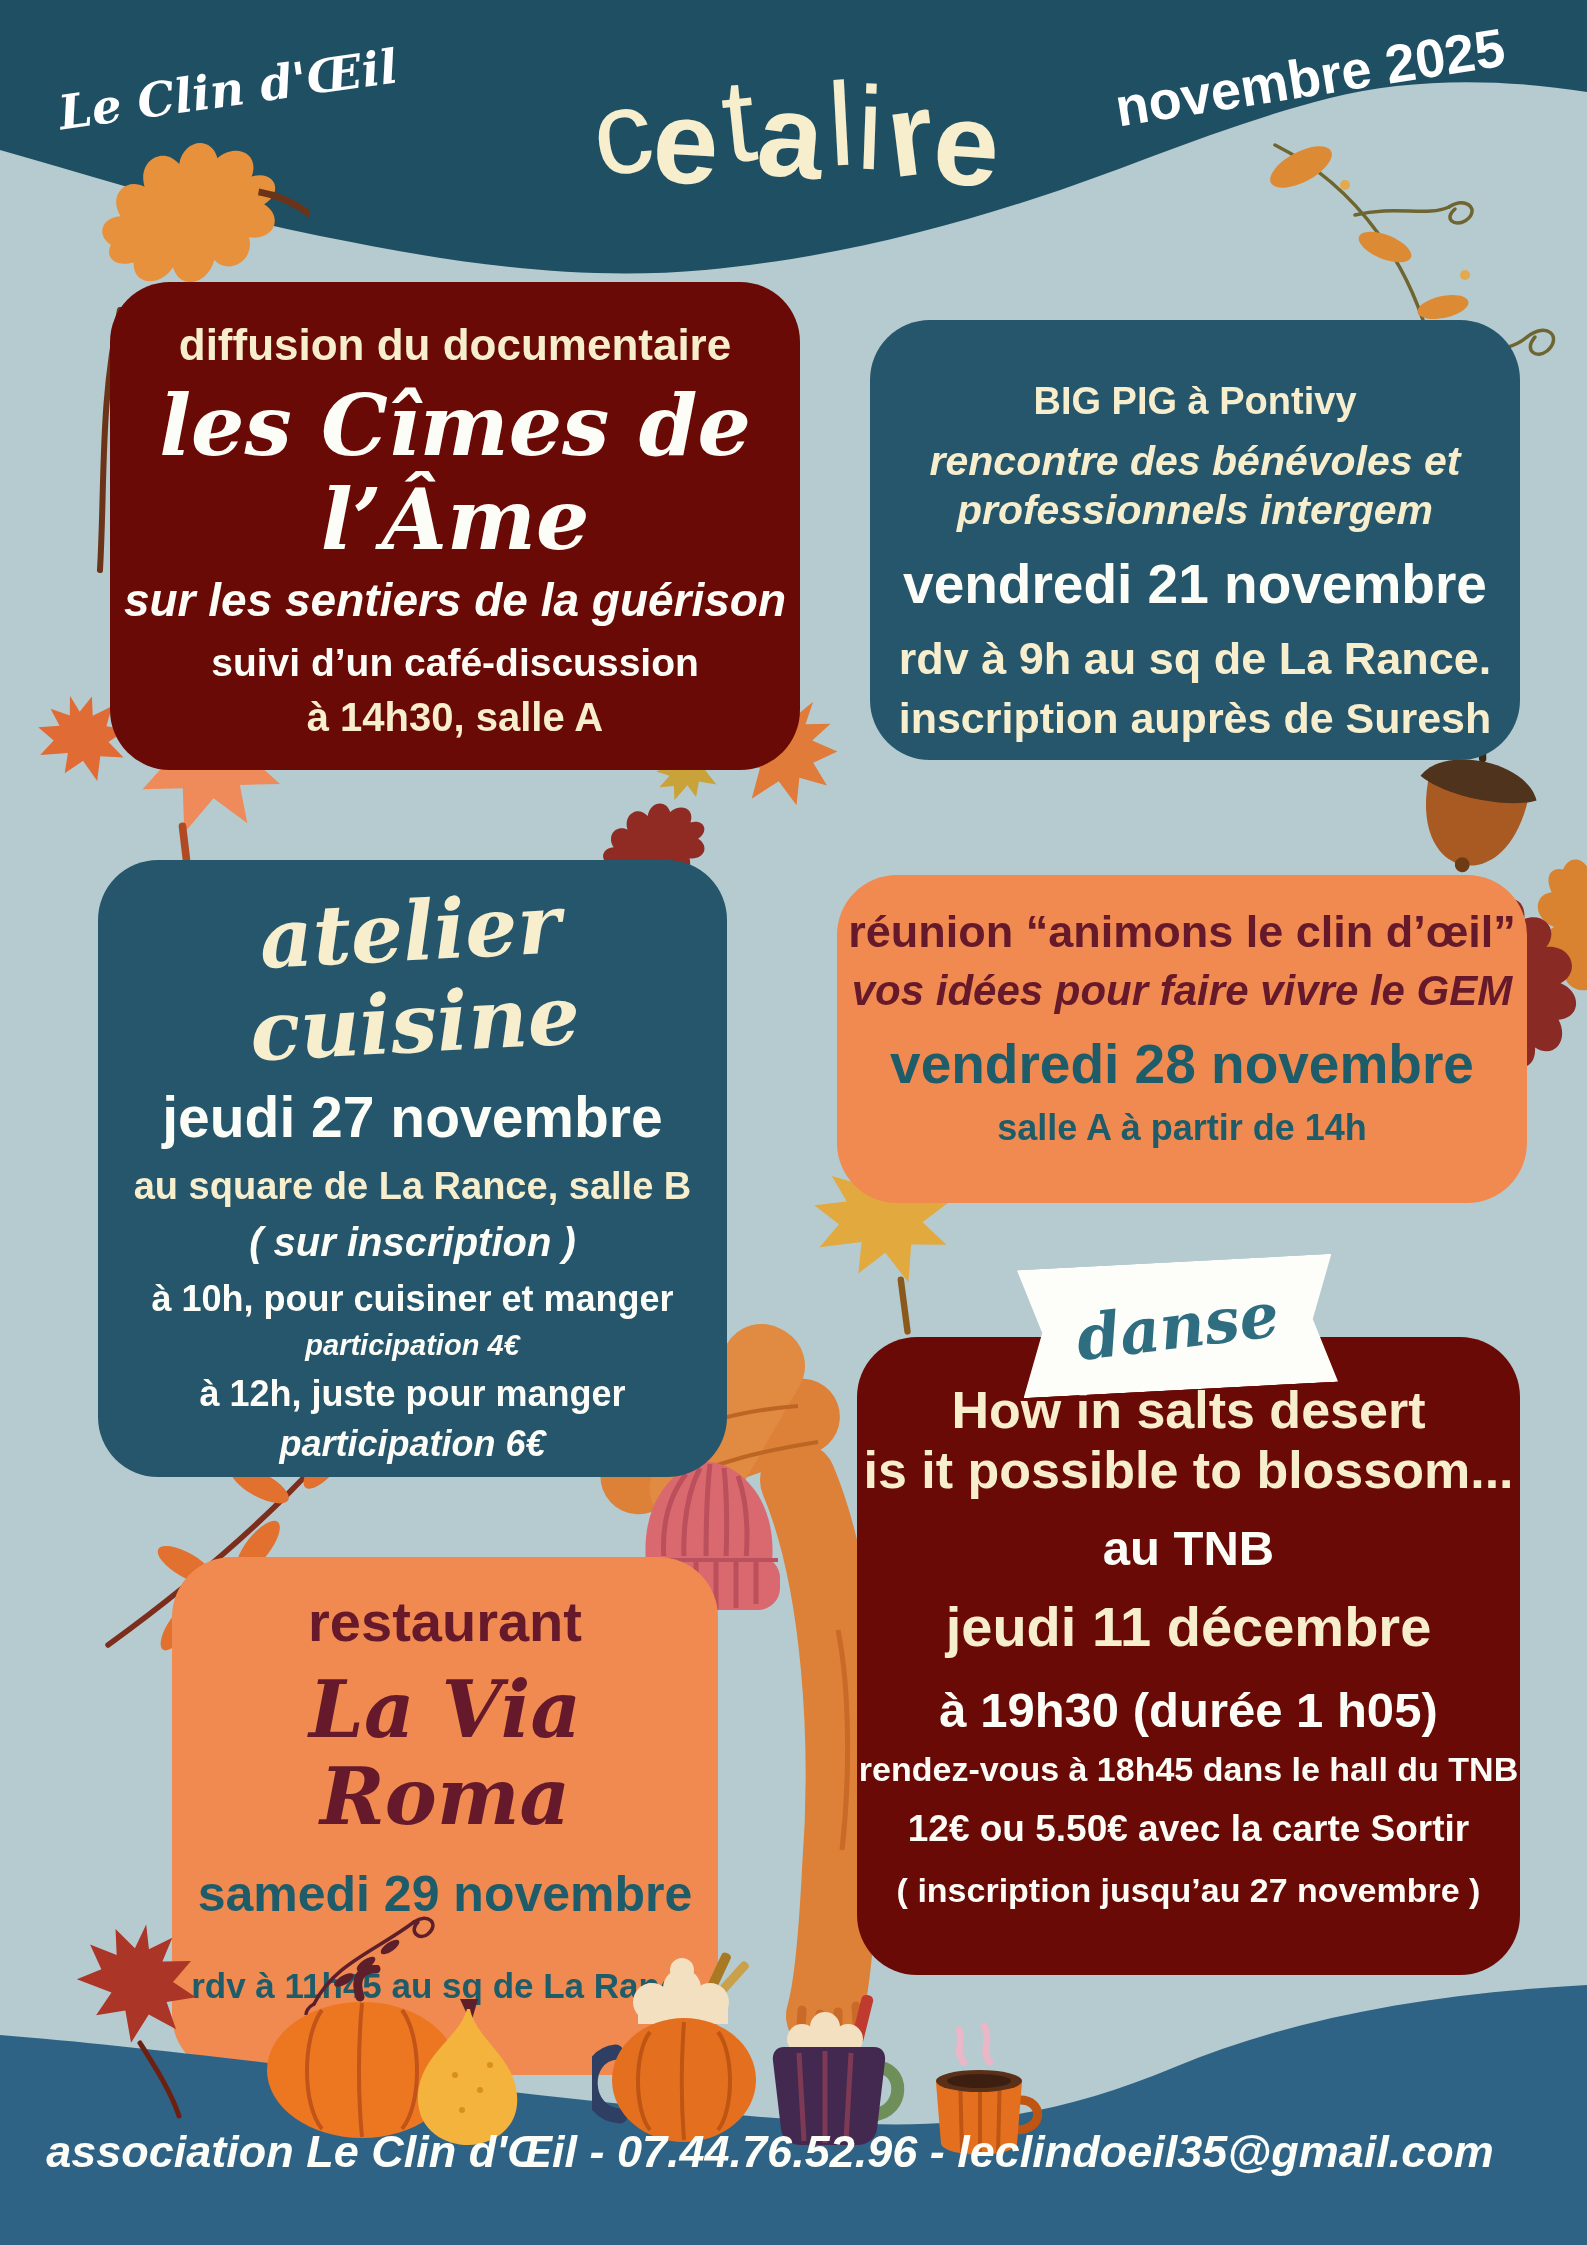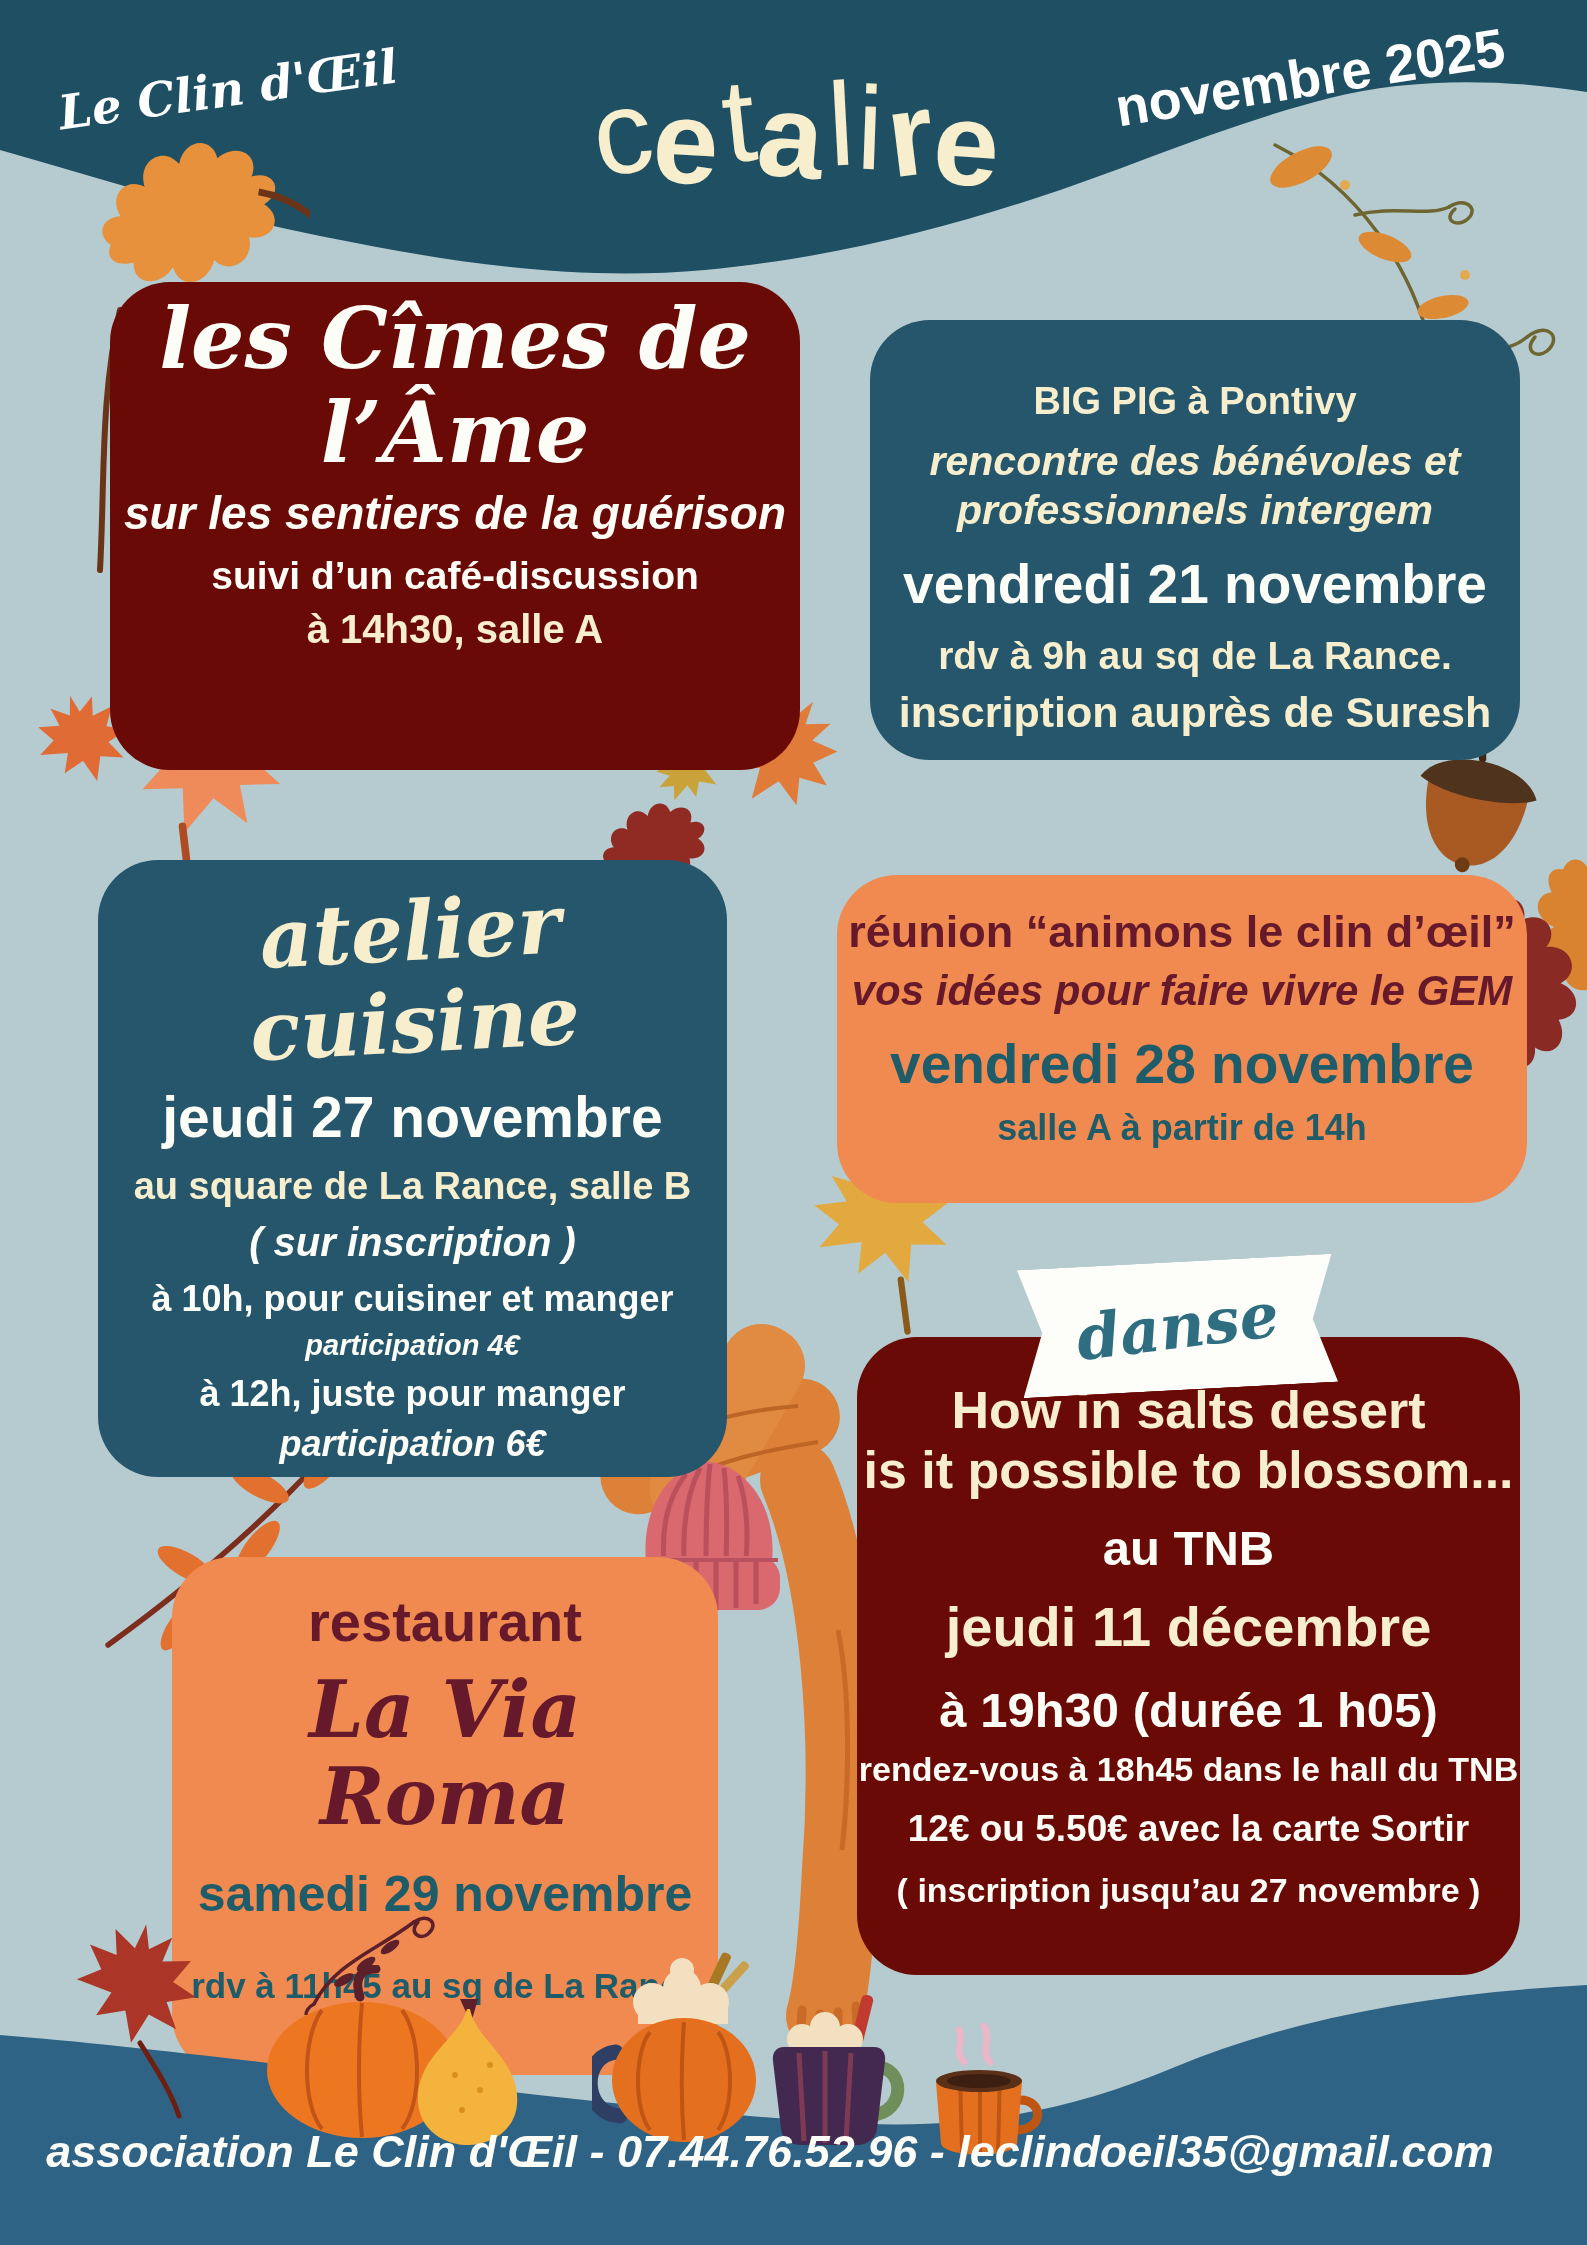--- a/index.html
+++ b/index.html
@@ -165,32 +165,33 @@
       <line x1="28" y1="114" x2="28" y2="156"></line>
         <line x1="48" y1="114" x2="48" y2="160"></line>
       <line x1="68" y1="114" x2="68" y2="162"></line>
         <line x1="88" y1="114" x2="88" y2="162"></line>
       <line x1="108" y1="114" x2="108" y2="160"></line>
         <line x1="128" y1="114" x2="128" y2="156"></line>
     </g>
   </svg>
 
   <div class="card card-maroon" style="left:110px;top:282px;width:690px;height:488px">
+    <div class="line cream b" style="margin-top:38px;font-size:44px">diffusion du documentaire</div>
     <div class="line white script" style="margin-top:10px;font-size:84px">les Cîmes de l’Âme</div>
     <div class="line white b it" style="margin-top:8px;font-size:46px">sur les sentiers de la guérison</div>
     <div class="line white b" style="margin-top:14px;font-size:39px">suivi d’un café-discussion</div>
     <div class="line cream b" style="margin-top:10px;font-size:40px">à 14h30, salle A</div>
   </div>
 
   <div class="card card-teal" style="left:870px;top:320px;width:650px;height:440px">
     <div class="line cream b" style="margin-top:60px;font-size:38px">BIG PIG à Pontivy</div>
     <div class="line cream b it" style="margin-top:16px;font-size:41px">rencontre des bénévoles et</div>
     <div class="line cream b it" style="margin-top:4px;font-size:41px">professionnels intergem</div>
     <div class="line white b" style="margin-top:20px;font-size:55px">vendredi 21 novembre</div>
-    <div class="line cream b" style="margin-top:18px;font-size:39px">rdv à 9h au sq de La Rance.</div>
+    <div class="line cream b" style="margin-top:18px;font-size:45px">rdv à 9h au sq de La Rance.</div>
     <div class="line cream b" style="margin-top:10px;font-size:43px">inscription auprès de Suresh</div>
   </div>
 
   <div class="card card-teal" style="left:98px;top:860px;width:629px;height:617px">
     <div class="line cream script" style="margin-top:26px;font-size:82px;transform:rotate(-3deg)">atelier cuisine</div>
     <div class="line white b" style="margin-top:16px;font-size:57px">jeudi 27 novembre</div>
     <div class="line cream b" style="margin-top:16px;font-size:38px">au square de La Rance, salle B</div>
     <div class="line white b it" style="margin-top:12px;font-size:40px">( sur inscription )</div>
     <div class="line white b" style="margin-top:14px;font-size:36px">à 10h, pour cuisiner et manger</div>
     <div class="line white b it" style="margin-top:10px;font-size:29px">participation 4€</div>

